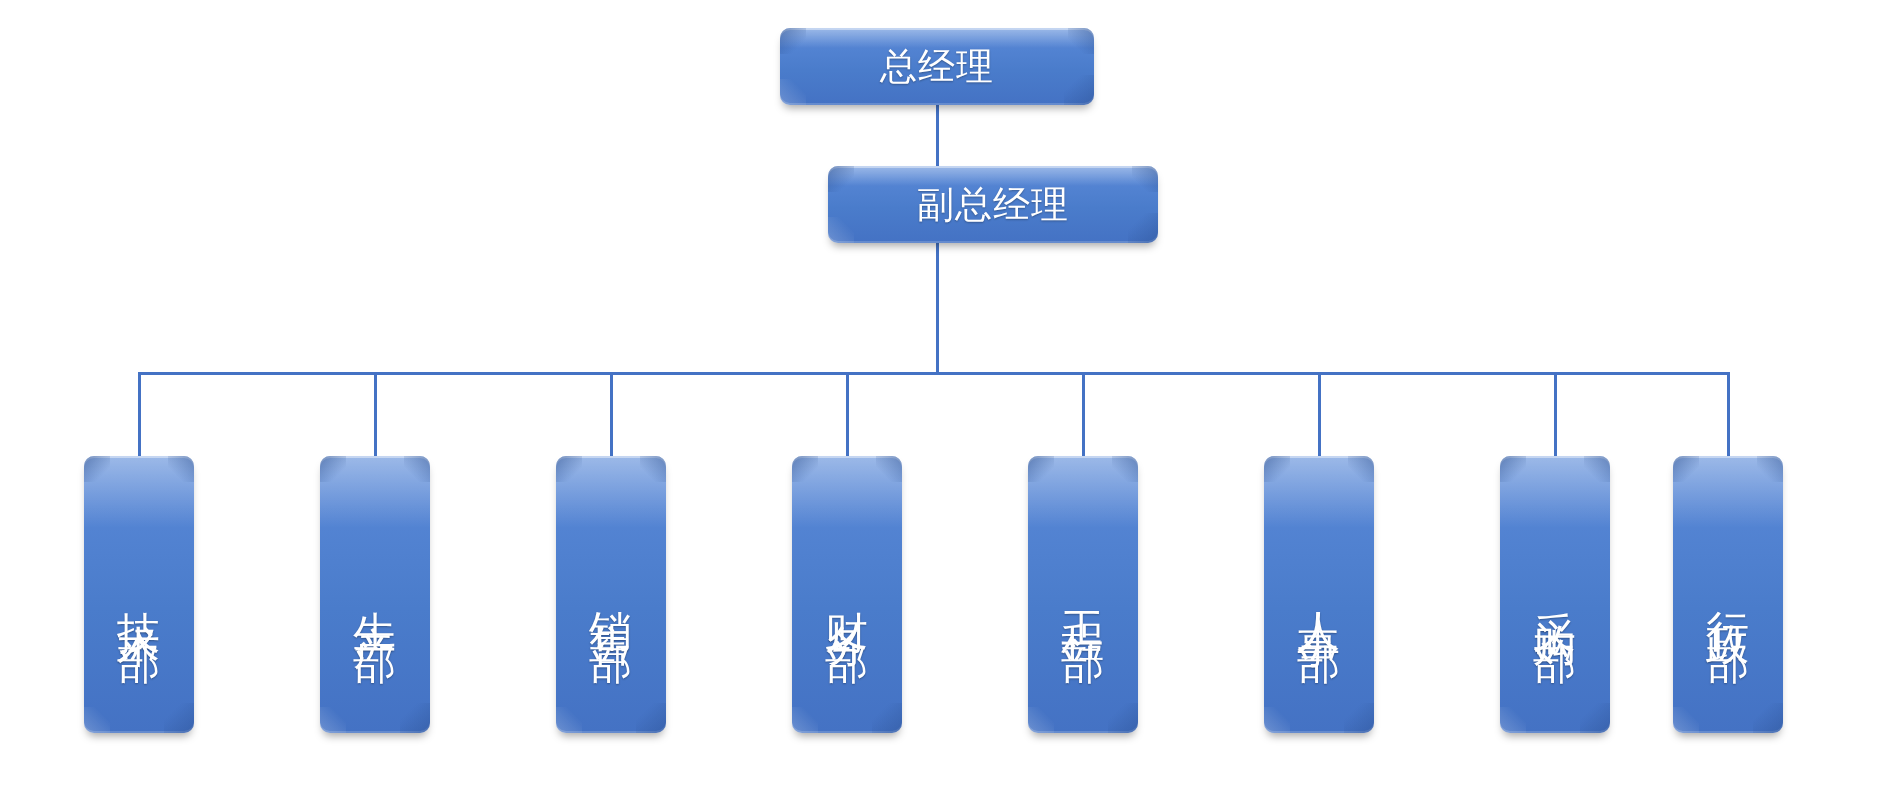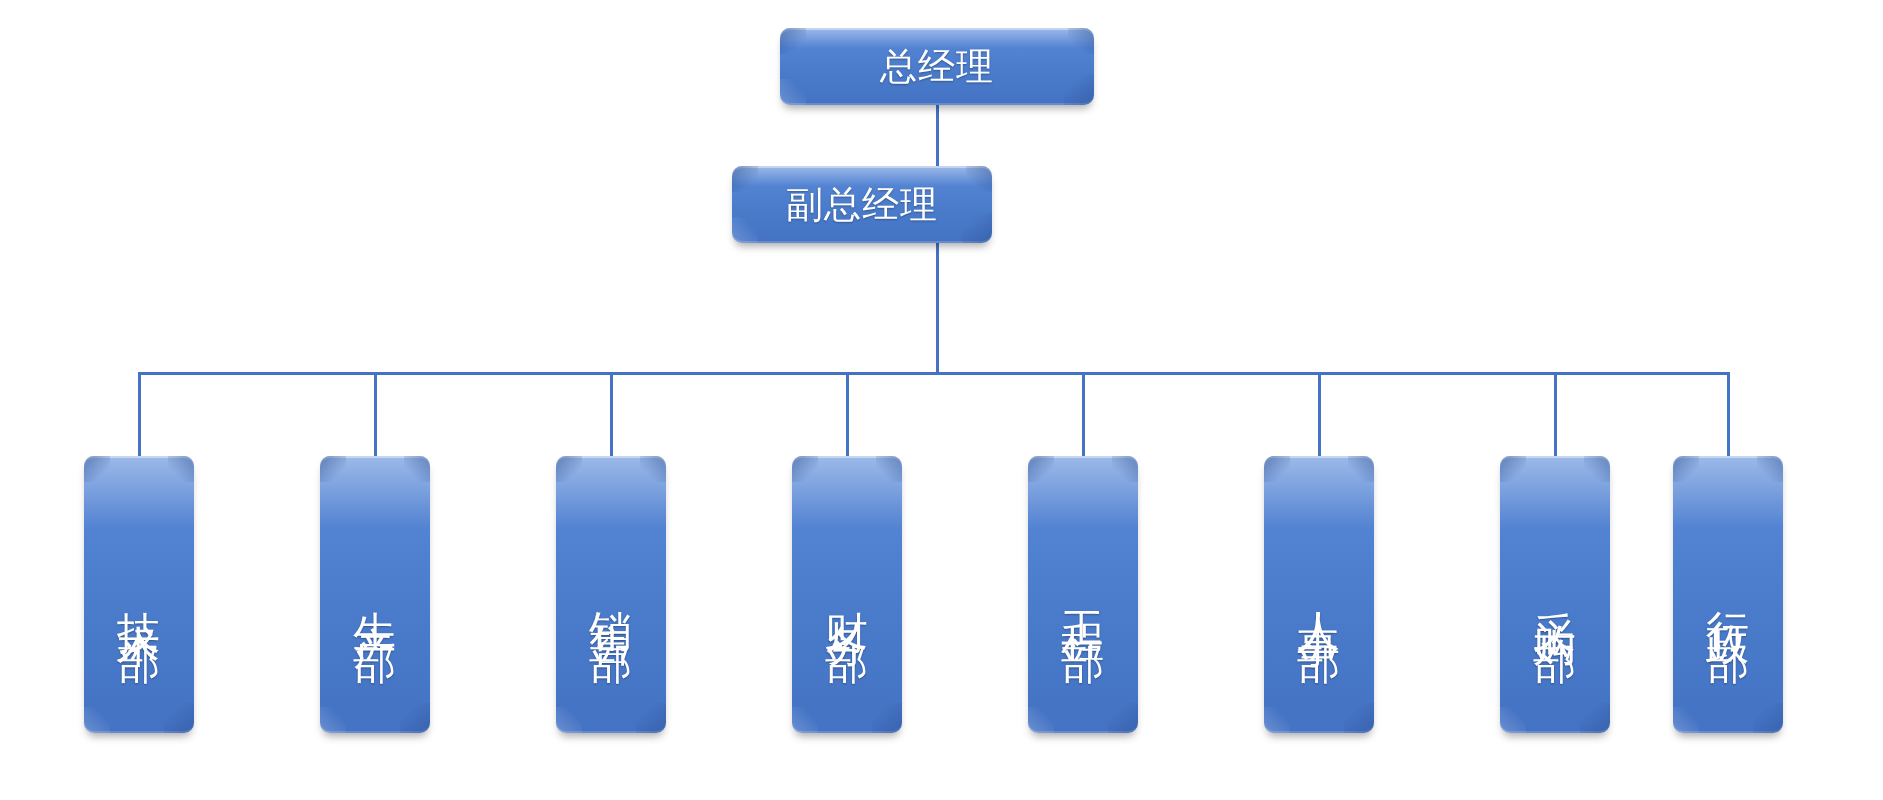--- a/index.html
+++ b/index.html
@@ -98,21 +98,21 @@
   <div class="node mgr" style="left:780px;top:28px;width:314px;height:77px;">
     <div class="bevel">
       <i class="tl"></i>
         <i class="tr"></i>
         <i class="bl"></i>
         <i class="br"></i>
     </div>
     <div class="label">总经理</div>
   </div>
 
-  <div class="node mgr" style="left:732px;top:166px;width:260px;height:77px;">
+  <div class="node mgr" style="left:828px;top:166px;width:330px;height:77px;">
     <div class="bevel">
       <i class="tl"></i>
         <i class="tr"></i>
         <i class="bl"></i>
         <i class="br"></i>
     </div>
     <div class="label">副总经理</div>
   </div>
 
   <div class="node dept" style="left:84px;top:456px;width:110px;height:277px;">

